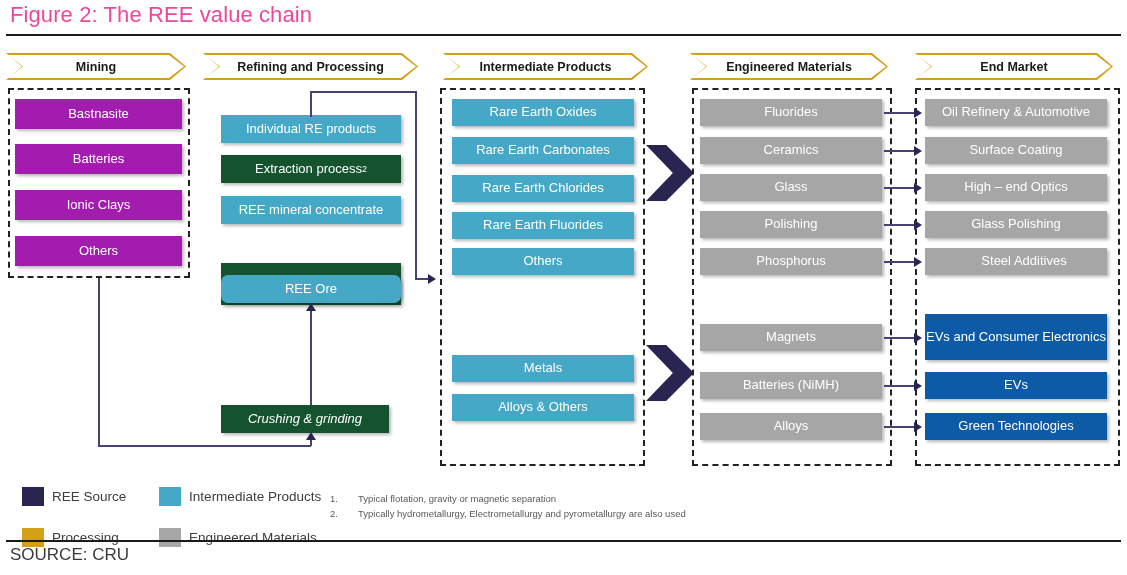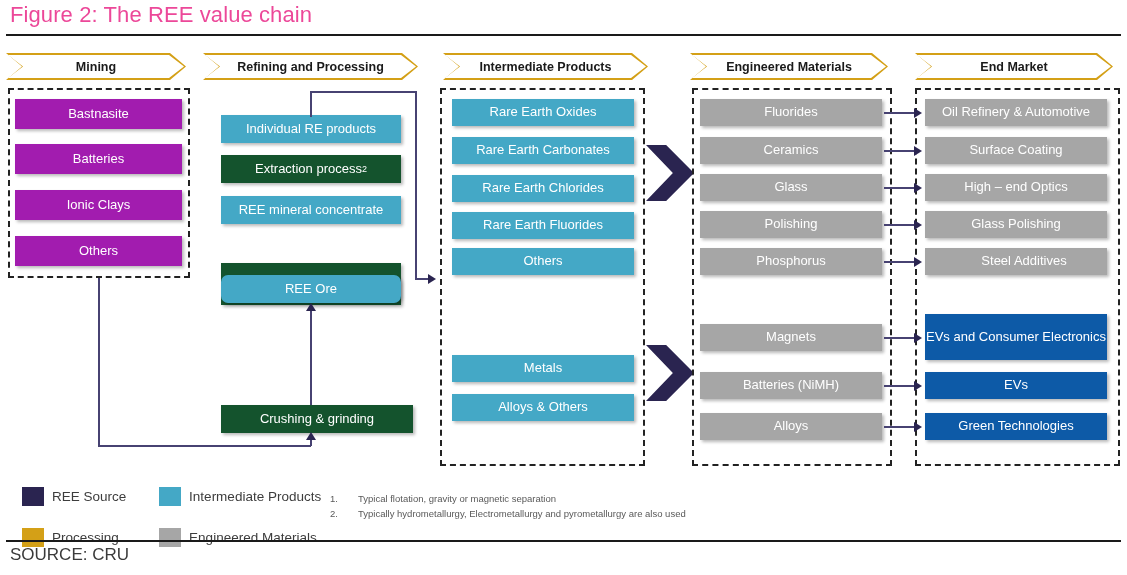--- a/index.html
+++ b/index.html
@@ -216,21 +216,21 @@
 <div class="chip gold" style="left:221px; top:155px; width:180px; height:28px;">
   <span>Extraction process</span>
     <sup>2</sup>
 </div>
 <div class="chip teal" style="left:221px; top:196px; width:180px; height:28px;">REE mineral concentrate</div>
 <div class="chip gold" style="left:221px; top:235px; width:180px; height:42px;margin-top:28px;">
   <span>Beneficiation process</span>
     <sup>1</sup>
 </div>
 <div class="chip teal" style="left:221px; top:275px; width:180px; height:28px;border-radius:7px;">REE Ore</div>
-<div class="chip gold" style="left:221px; top:405px; width:192px; height:28px;">Crushing &amp; grinding</div>
+<div class="chip gold" style="left:221px; top:405px; width:168px; height:28px;font-style:italic;">Crushing &amp; grinding</div>
 
 <div class="seg v" style="left:310px; top:311px; height:94px;"></div>
 <div class="arrowhead up" style="left:306px; top:303px;"></div>
 
 <div class="seg v" style="left:98px; top:278px; height:168px;"></div>
 <div class="seg h" style="left:98px; top:445px; width:213px;"></div>
 <div class="seg v" style="left:310px; top:440px; height:6px;"></div>
 <div class="arrowhead up" style="left:306px; top:432px;"></div>
 
 <div class="seg v" style="left:310px; top:91px; height:26px;"></div>

